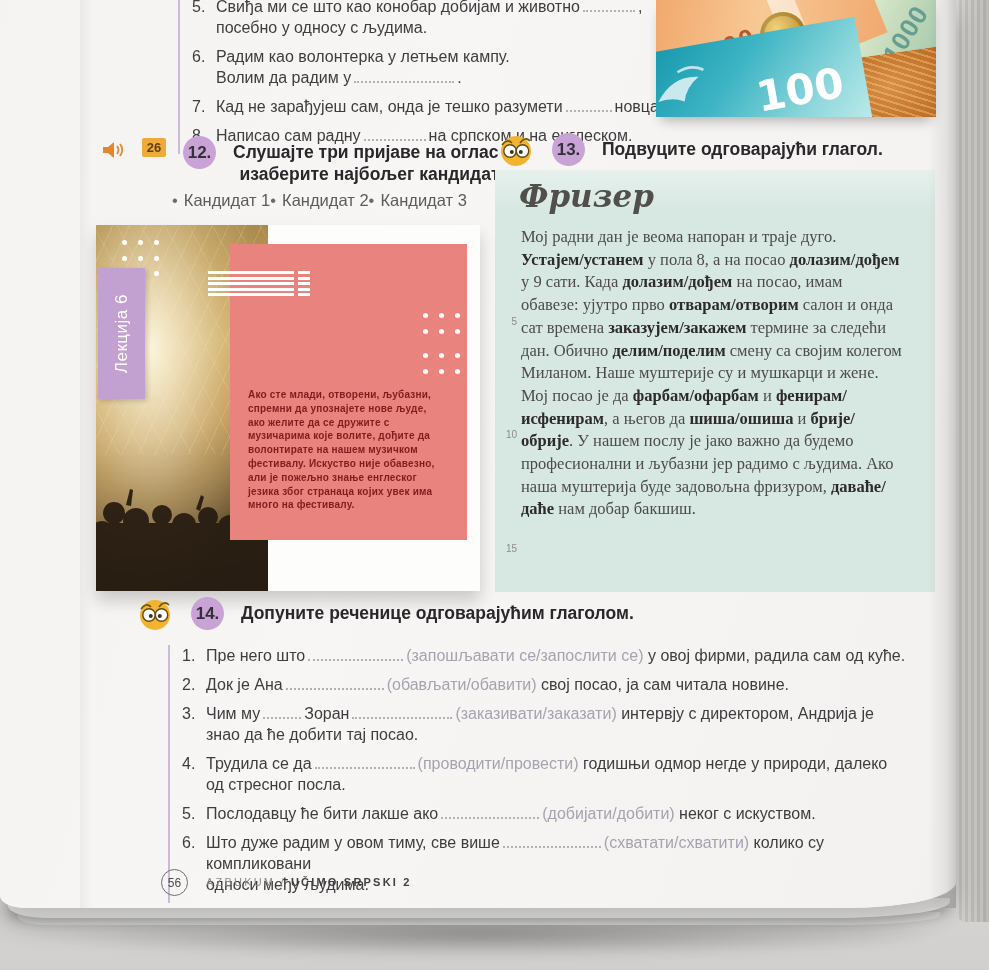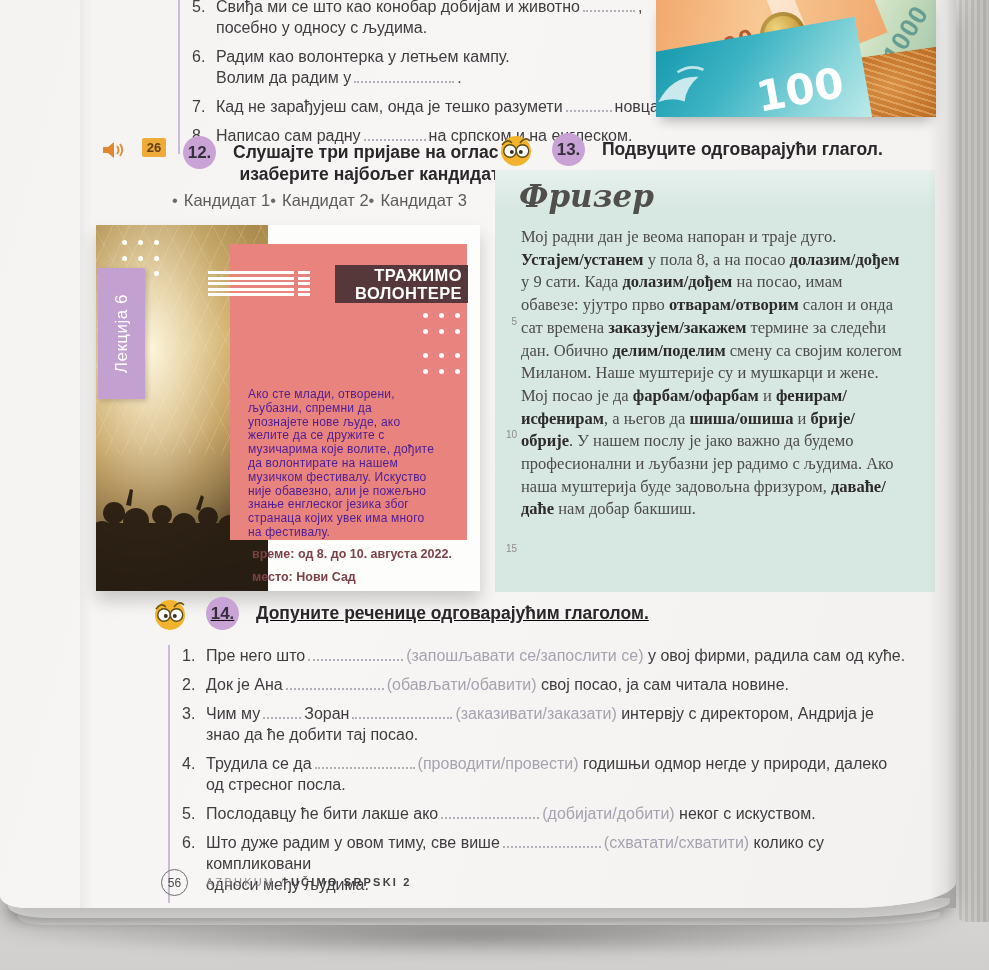--- a/index.html
+++ b/index.html
@@ -77,22 +77,22 @@
   .dots{display:grid;grid-template-columns:repeat(3,1fr);grid-gap:11px;position:absolute;}
   .dots i{width:5px;height:5px;border-radius:50%;background:#fff;display:block;}
   .pinkcard{position:absolute;left:134px;top:19px;width:237px;height:296px;background:#e9837d;}
   .titlebar{position:absolute;left:239px;top:40px;width:133px;height:38px;background:#56373a;
             display:flex;flex-direction:column;justify-content:center;align-items:flex-end;padding-right:6px;box-sizing:border-box;}
   .titlebar span{color:#fff;font-weight:bold;font-size:16.5px;line-height:18px;letter-spacing:.4px;}
   .stripes{position:absolute;left:112px;top:46px;}
   .stripe{display:flex;gap:4px;margin-bottom:2.6px;}
   .stripe b{display:block;height:3px;background:#fff;}
   .stripe .s1{width:86px;} .stripe .s2{width:12px;}
-  .posterbody{position:absolute;left:152px;top:163px;width:188px;color:#4c1d95;
-              font-weight:normal;font-size:12px;line-height:13.8px;letter-spacing:.2px;}
+  .posterbody{position:absolute;left:152px;top:163px;width:188px;color:#7f1d1d;
+              font-weight:bold;font-size:10px;line-height:13.8px;letter-spacing:.2px;}
   .postermeta{position:absolute;left:156px;top:318px;color:#7c4147;font-weight:bold;font-size:12.5px;line-height:23px;}
   .lessontab{position:absolute;left:2px;top:43px;width:47px;height:131px;background:#c2a0cf;
              box-shadow:2px 2px 5px rgba(0,0,0,.18);display:flex;align-items:center;justify-content:center;}
   .lessontab span{writing-mode:vertical-rl;transform:rotate(180deg);color:#fff;font-size:17px;letter-spacing:.5px;}
   
   .panel{position:absolute;left:495px;top:170px;width:440px;height:422px;
          background:linear-gradient(180deg,#e6f1ed 0%,#d7e7e2 10%,#d7e7e2 100%);}
   .frizer{position:absolute;left:24px;top:8px;font-family:"DejaVu Serif",serif;font-style:italic;
           font-weight:bold;font-size:31px;color:#514f4b;}
   .passage{position:absolute;left:26px;top:56px;width:382px;font-size:16.5px;line-height:22.7px;color:#4c4b49;font-family:Liberation Serif, serif;}
@@ -258,51 +258,43 @@
           </div>
         <div class="stripe">
             <b class="s1"></b>
             <b class="s2"></b>
           </div>
         <div class="stripe">
             <b class="s1"></b>
             <b class="s2"></b>
           </div>
       </div>
-      <div class="titlebar">
-        <span>ТРАЖИМО</span>
-        <span>ВОЛОНТЕРЕ</span>
-      </div>
       <div class="dots" style="left:327px;top:88px;">
           <i></i>
           <i></i>
           <i></i>
           <i></i>
           <i></i>
           <i></i>
         </div>
       <div class="dots" style="left:327px;top:128px;">
           <i></i>
           <i></i>
           <i></i>
           <i></i>
           <i></i>
           <i></i>
         </div>
       <div class="posterbody">Ако сте млади, отворени, љубазни, спремни да упознајете нове људе, ако желите да се дружите с музичарима које волите, дођите да волонтирате на нашем музичком фестивалу. Искуство није обавезно, али је пожељно знање енглеског језика због странаца којих увек има много на фестивалу.</div>
-      <div class="postermeta">
-        <span>време: од 8. до 10. августа 2022.</span><br>
-        <span>место: Нови Сад</span>
-      </div>
       <div class="lessontab">
           <span>Лекција 6</span>
         </div>
     </div>
 
-    <div class="exhead" style="left:151px;top:597px;text-decoration:underline;">
+    <div class="exhead" style="left:136px;top:597px;">
       <svg class="glasses" viewBox="0 0 38 34">
         <circle cx="19" cy="18" r="15" fill="#f2b42f"></circle>
         <path d="M5,12 q5,-7 10,-2" stroke="#6b5512" stroke-width="1.6" fill="none"></path>
         <path d="M23,10 q5,-7 10,-2" stroke="#6b5512" stroke-width="1.6" fill="none"></path>
         <circle cx="13" cy="18" r="6.2" fill="#fff" stroke="#5d4a14" stroke-width="1.4"></circle>
         <circle cx="25.5" cy="18" r="6.2" fill="#fff" stroke="#5d4a14" stroke-width="1.4"></circle>
         <circle cx="14.8" cy="19" r="2" fill="#3c3220"></circle>
         <circle cx="23.8" cy="19" r="2" fill="#3c3220"></circle>
       </svg>
       <span class="numcirc">14.</span>

